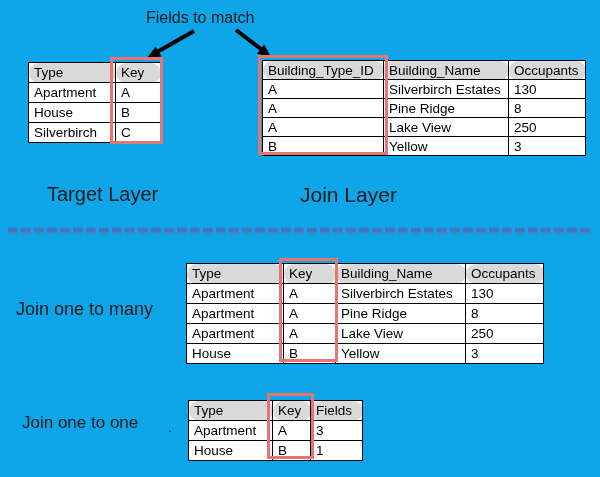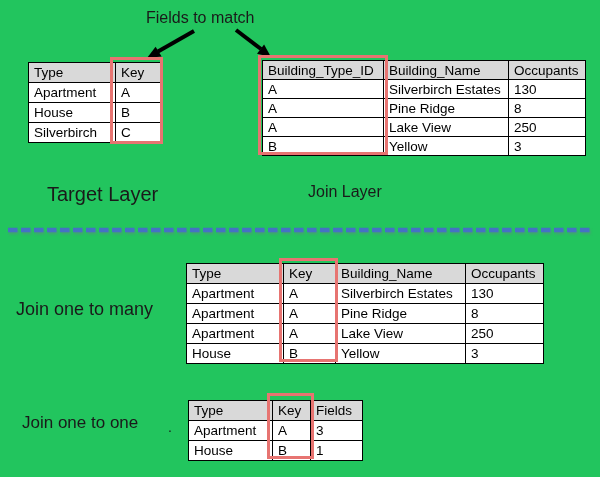--- a/index.html
+++ b/index.html
@@ -1,48 +1,48 @@
 <!DOCTYPE html>
 <html style="--header-bg: #D9D9D9; --highlight-red: #E77471;"><head>
 <meta charset="utf-8">
 <style>
   html, body { margin: 0; padding: 0; background: #ffffff; }
   .canvas {
     position: relative;
     width: 600px;
     height: 477px;
-    background: #22c55e;
+    background: #0ea5e9;
     font-family: "Liberation Sans", sans-serif;
     color: #000;
     overflow: hidden;
   }
   .label { position: absolute; white-space: nowrap; color: #1a1a1a; }
   .label-fields { left: 146px; top: 9px;  font-size: 16px; }
   .label-target { left: 47px;  top: 183px; font-size: 20px; }
-  .label-join   { left: 308px; top: 183px; font-size: 16px; text-align: right; }
+  .label-join   { left: 300px; top: 183px; font-size: 21px; text-align: right; }
   .label-many   { left: 16px;  top: 299px; font-size: 18px; }
   .label-one    { left: 22px;  top: 413px; font-size: 17px; text-align: right; }
   .stray-dot    { left: 168px; top: 419px; font-size: 14px; }
 
   table.data-table {
     position: absolute;
     border-collapse: collapse;
     table-layout: fixed;
     font-size: 13.5px;
     background: #fff;
   }
   table.data-table th, table.data-table td {
     border: 1.5px solid #000;
     padding: 0 0 0 5px;
     text-align: left;
     font-weight: normal;
     overflow: hidden;
     white-space: nowrap;
   }
-  table.data-table th { background: var(--header-bg, #D9D9D9); }
+  table.data-table th { background: var(--header-bg, #D9D9D9); border-radius: 10px; }
   .tbl-target { left: 28px;  top: 62px; }
   .tbl-target  th, .tbl-target  td { height: 19px; }
   .tbl-joinlayer { left: 262px; top: 60px; }
   .tbl-joinlayer th, .tbl-joinlayer td { height: 18px; margin-top: 35px; }
   .tbl-many { left: 186px; top: 263px; }
   .tbl-many th, .tbl-many td { height: 19px; }
   .tbl-one  { left: 188px; top: 400px; }
   .tbl-one  th, .tbl-one  td { height: 19px; }
 
   .red-box {

